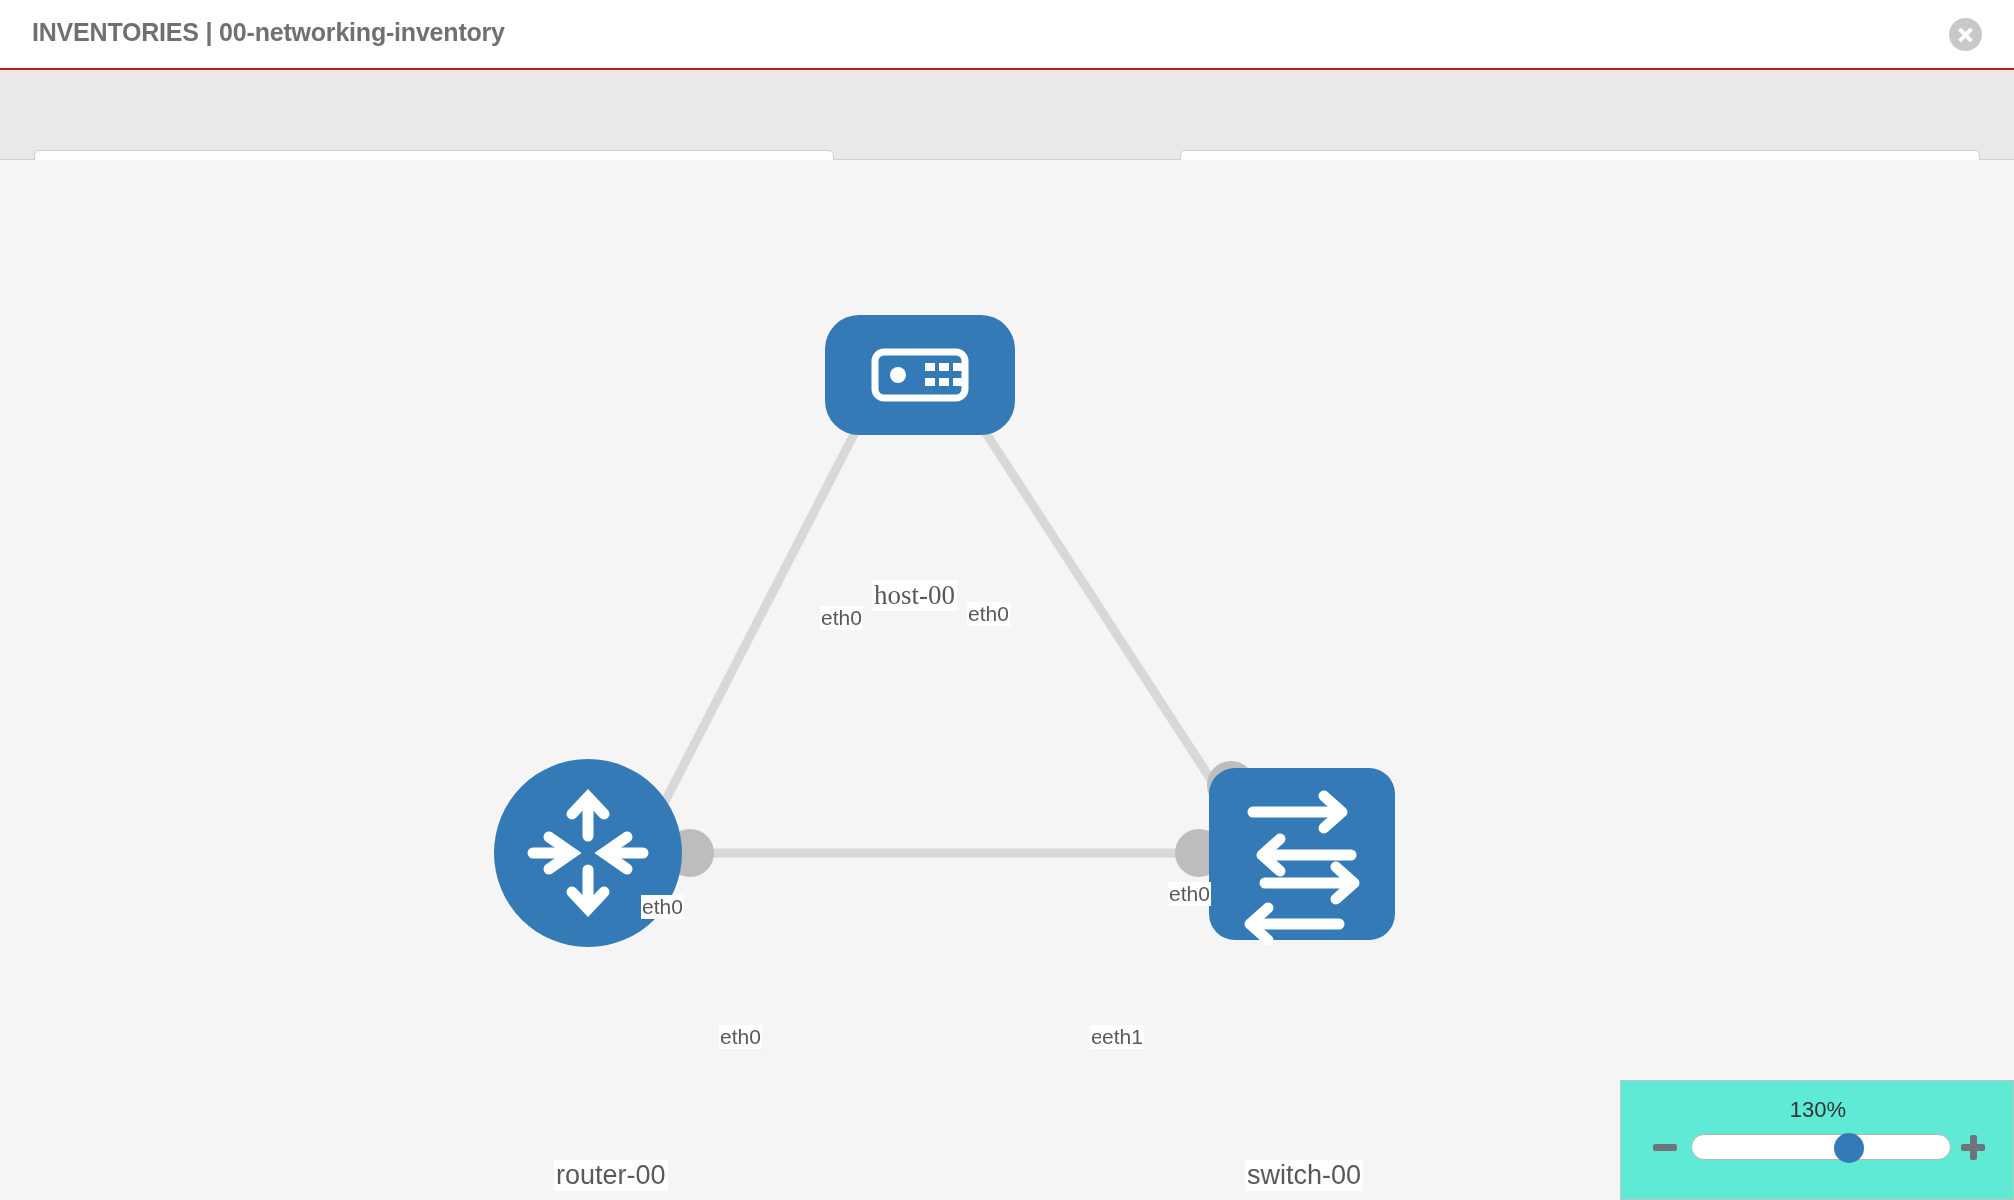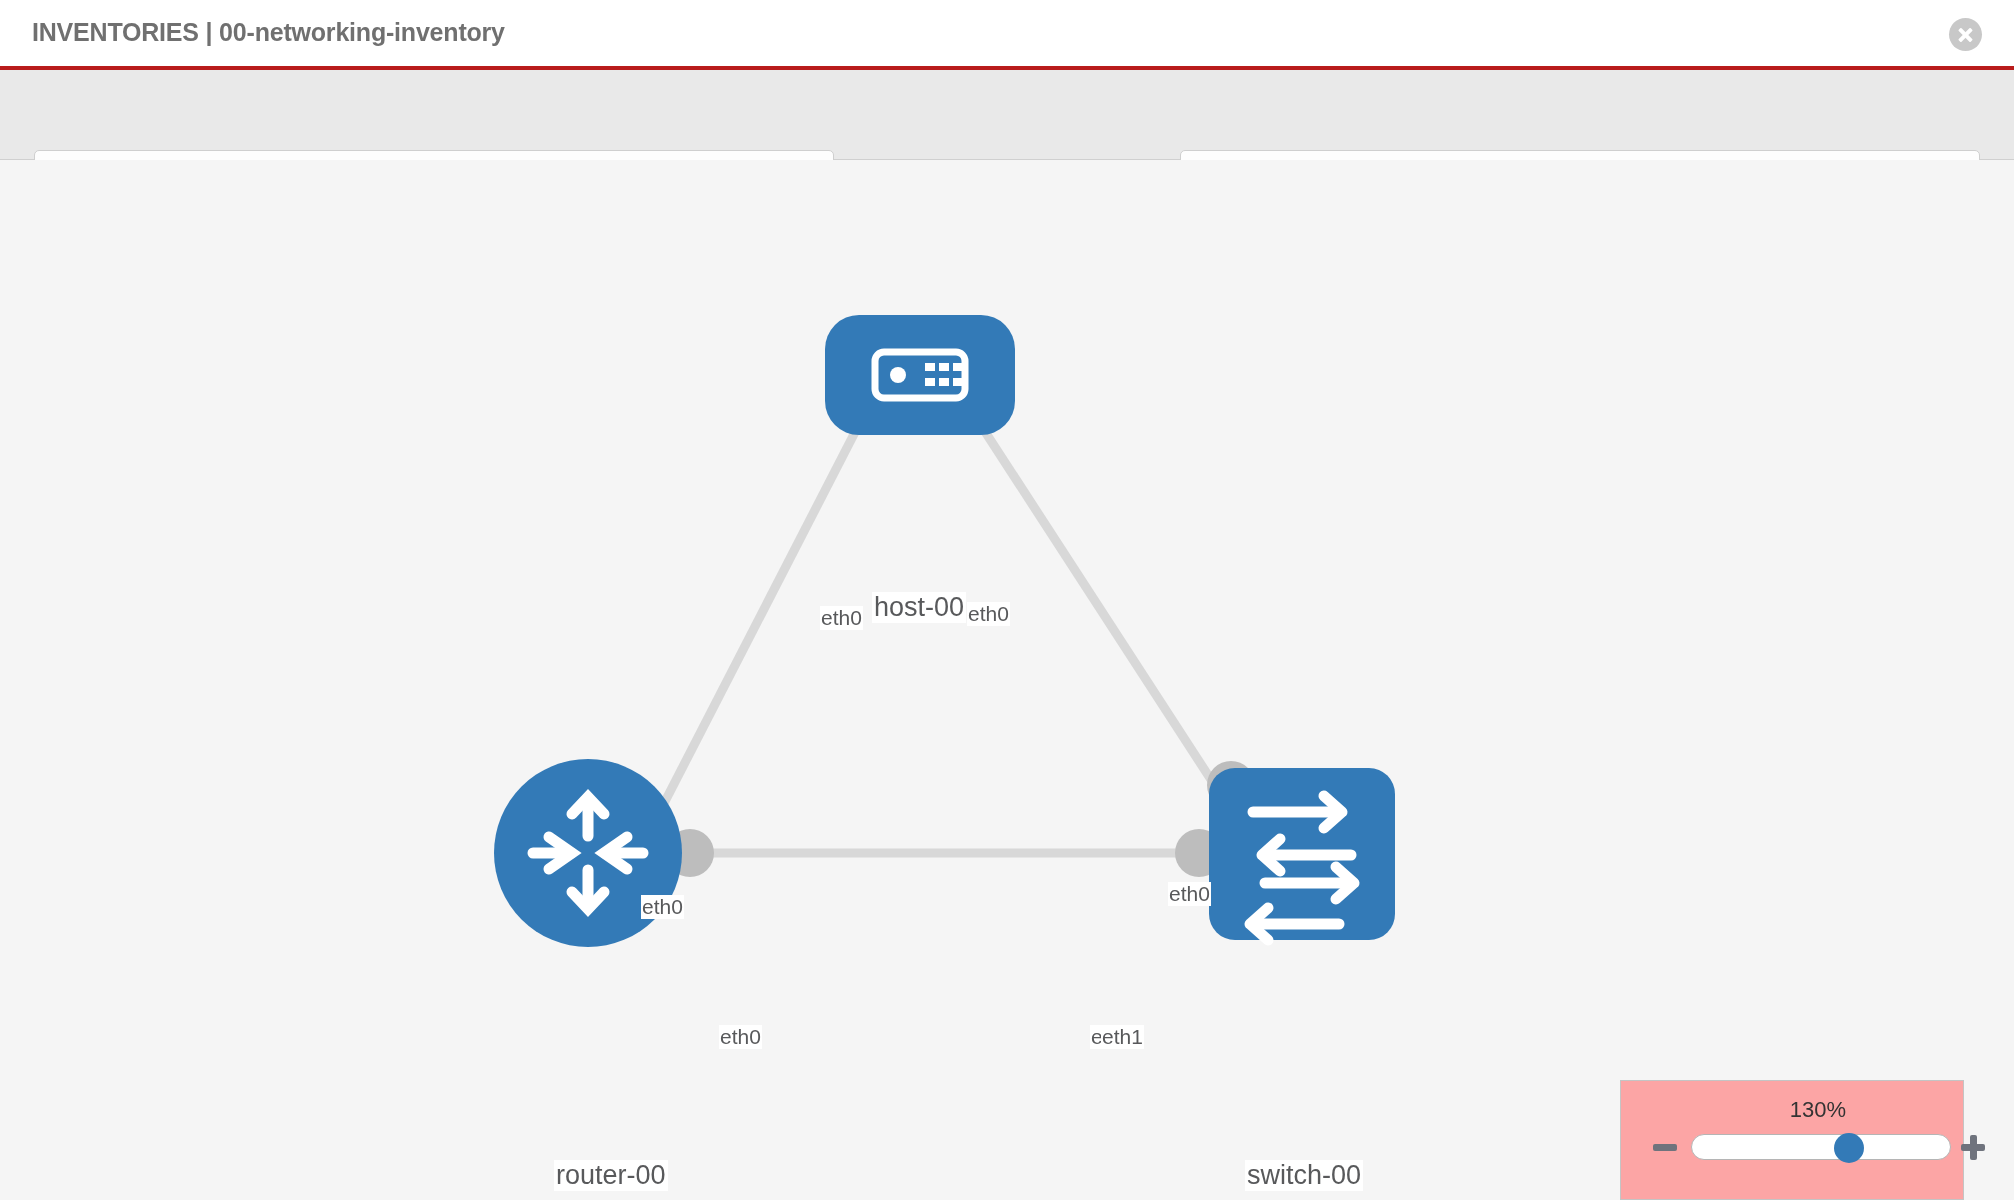--- a/index.html
+++ b/index.html
@@ -12,21 +12,21 @@
     font-family: "Liberation Sans", sans-serif;
   }
 
   
   #header {
     position: absolute;
     top: 0; left: 0;
     width: 2014px;
     height: 70px;
     background: #ffffff;
-    border-bottom: 4px solid #b91c1c;
+    border-bottom: 2px solid #b91c1c;
   }
 
   #page-title {
     position: absolute;
     left: 32px;
     top: 18px;
     font-size: 25px;
     font-weight: bold;
     color: #707070;
     letter-spacing: -0.2px;
@@ -148,23 +148,23 @@
     white-space: nowrap;
     padding: 0 1px;
     text-align: right;
   }
 
   
   #zoom-control {
     position: absolute;
     left: 1620px;
     top: 1080px;
-    width: 344px;
+    width: 394px;
     height: 120px;
-    background: #fca5a5;
+    background: #5eead4;
     border: 1px solid #c4c4c4;
   }
   #zoom-level {
     position: absolute;
     top: 16px;
     left: 0;
     width: 394px;
     text-align: center;
     font-size: 22px;
     color: #333333;
@@ -308,21 +308,21 @@
         <path d="M1351 695 L1264 695"></path>
           <path d="M1280 679 L1262 695 L1280 711"></path>
         <path d="M1265 723 L1352 723"></path>
           <path d="M1336 707 L1354 723 L1336 739"></path>
         <path d="M1339 764 L1252 764"></path>
           <path d="M1268 748 L1250 764 L1268 780"></path>
       </g>
     </g>
   </svg>
 
-  <div class="node-label" style="left:872px; top:432px;">host-00</div>
+  <div class="node-label" style="left:872px; top:420px;font-family:Liberation Serif, serif;">host-00</div>
   <div class="node-label" style="left:554px; top:1000px;">router-00</div>
   <div class="node-label" style="left:1245px; top:1000px;">switch-00</div>
 
   <div class="iface-label" style="left:820px;  top:446px;">eth0</div>
   <div class="iface-label" style="left:967px;  top:442px;">eth0</div>
   <div class="iface-label" style="left:641px;  top:735px;">eth0</div>
   <div class="iface-label" style="left:1168px; top:722px;">eth0</div>
   <div class="iface-label" style="left:719px;  top:865px;">eth0</div>
   <div class="iface-label" style="left:1090px; top:865px;">eth0</div>
   <div class="iface-label" style="left:1101px; top:865px;">eth1</div>

